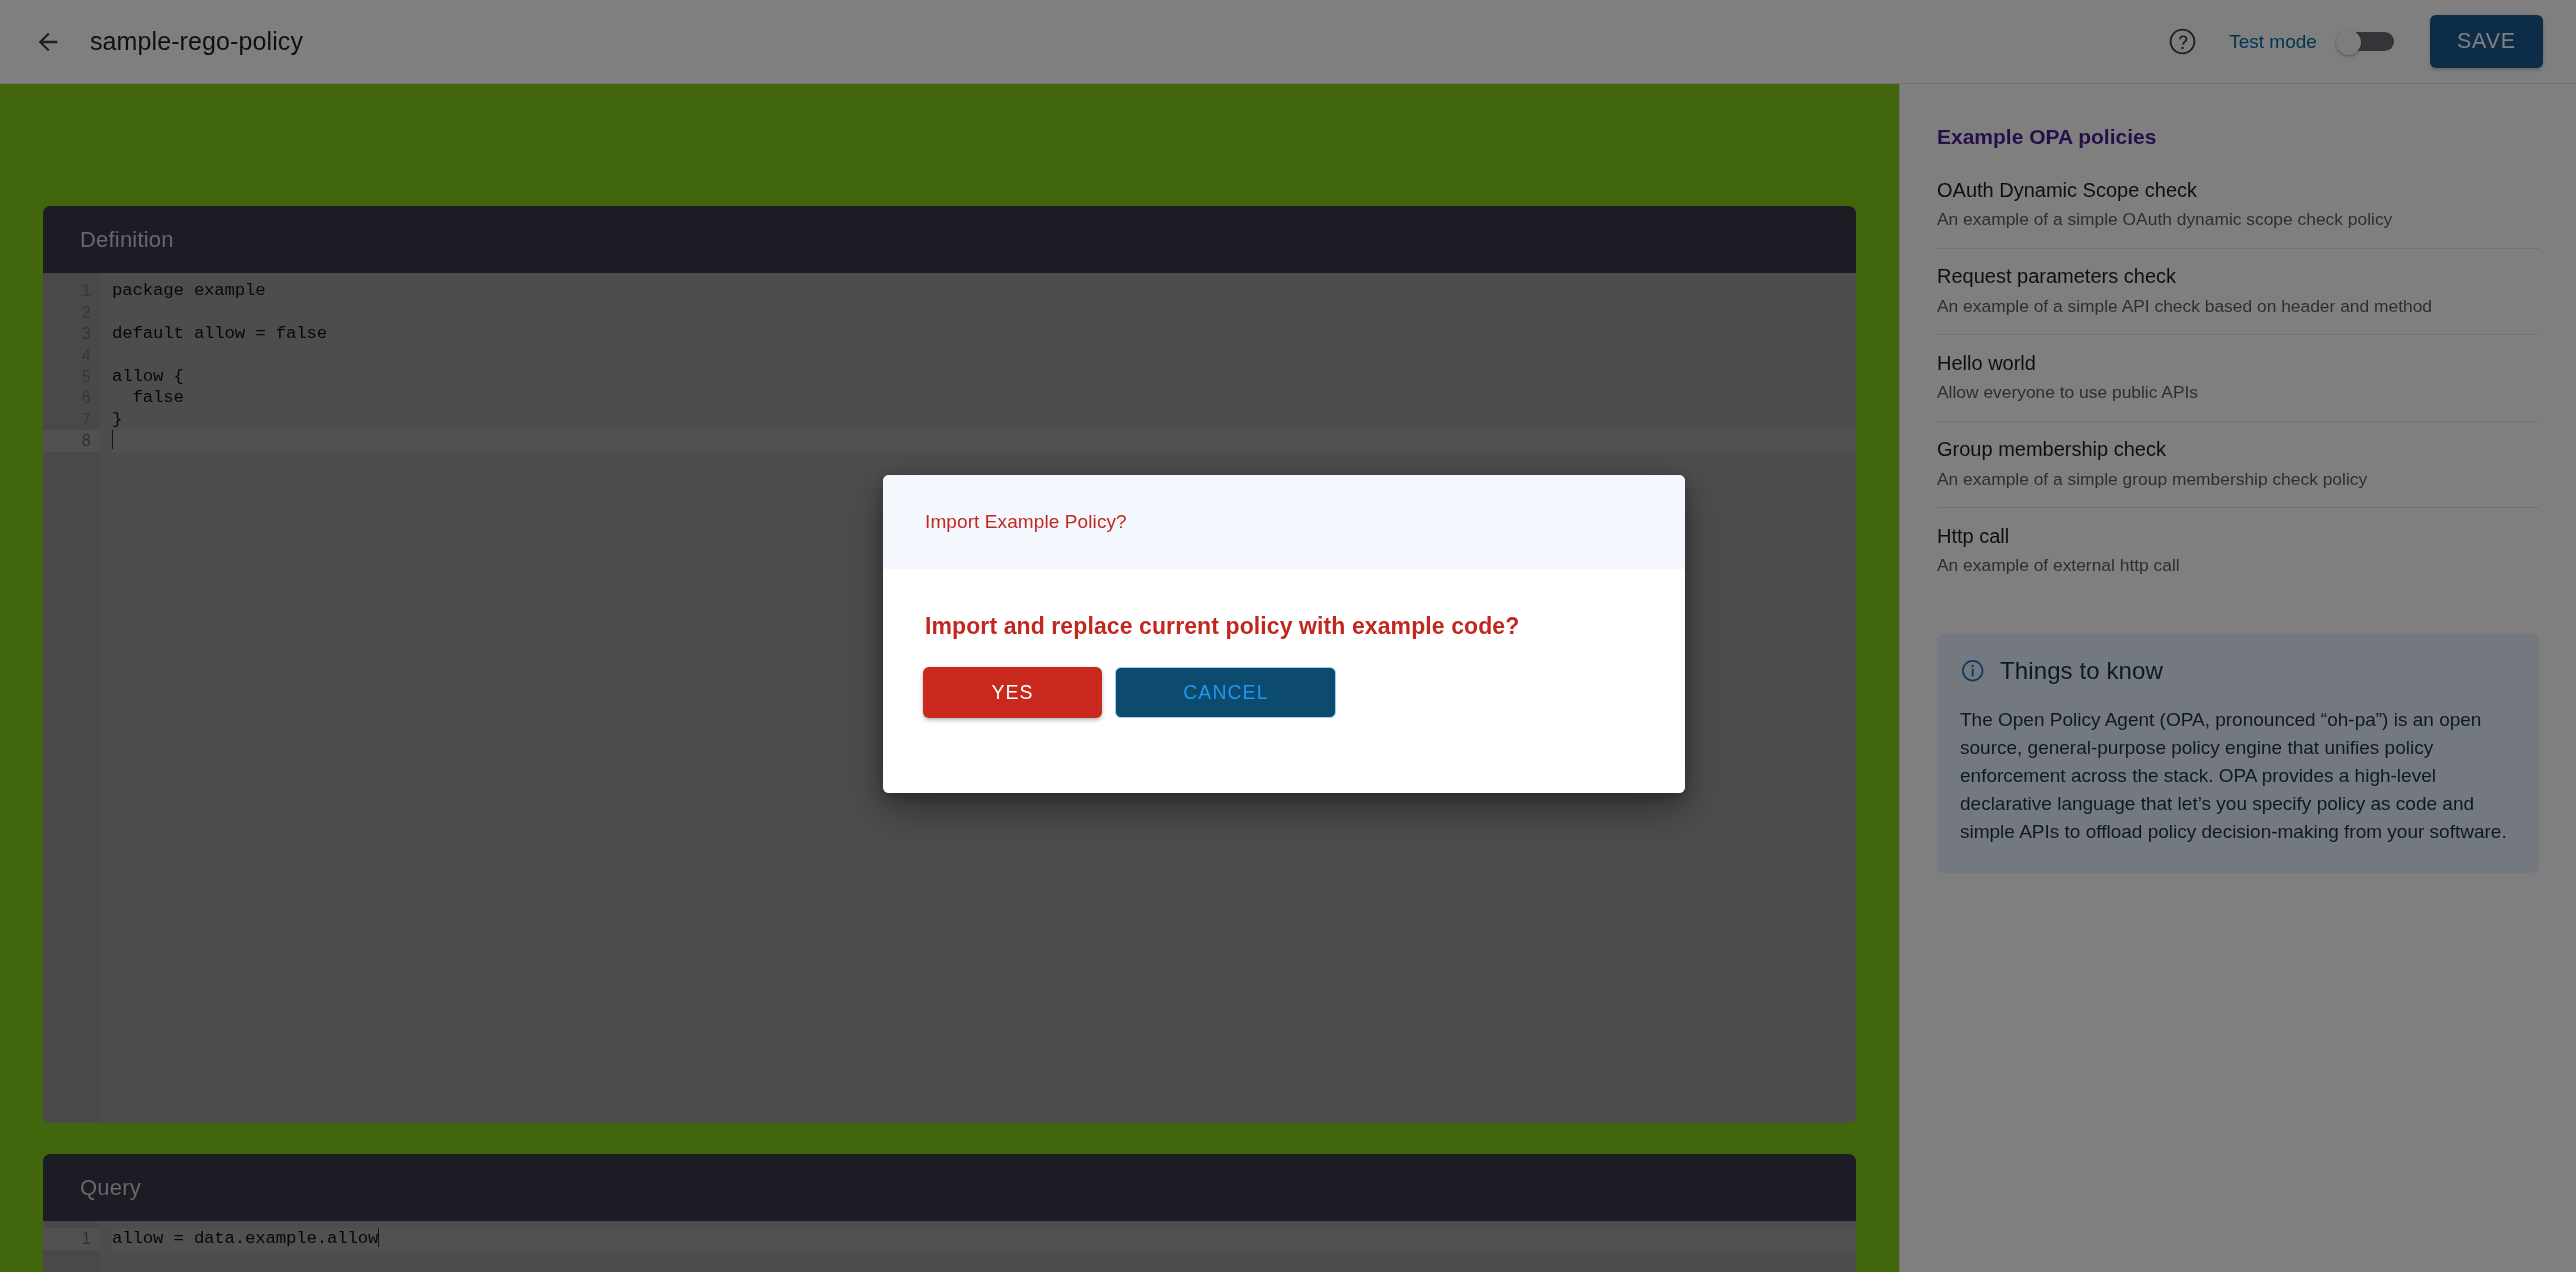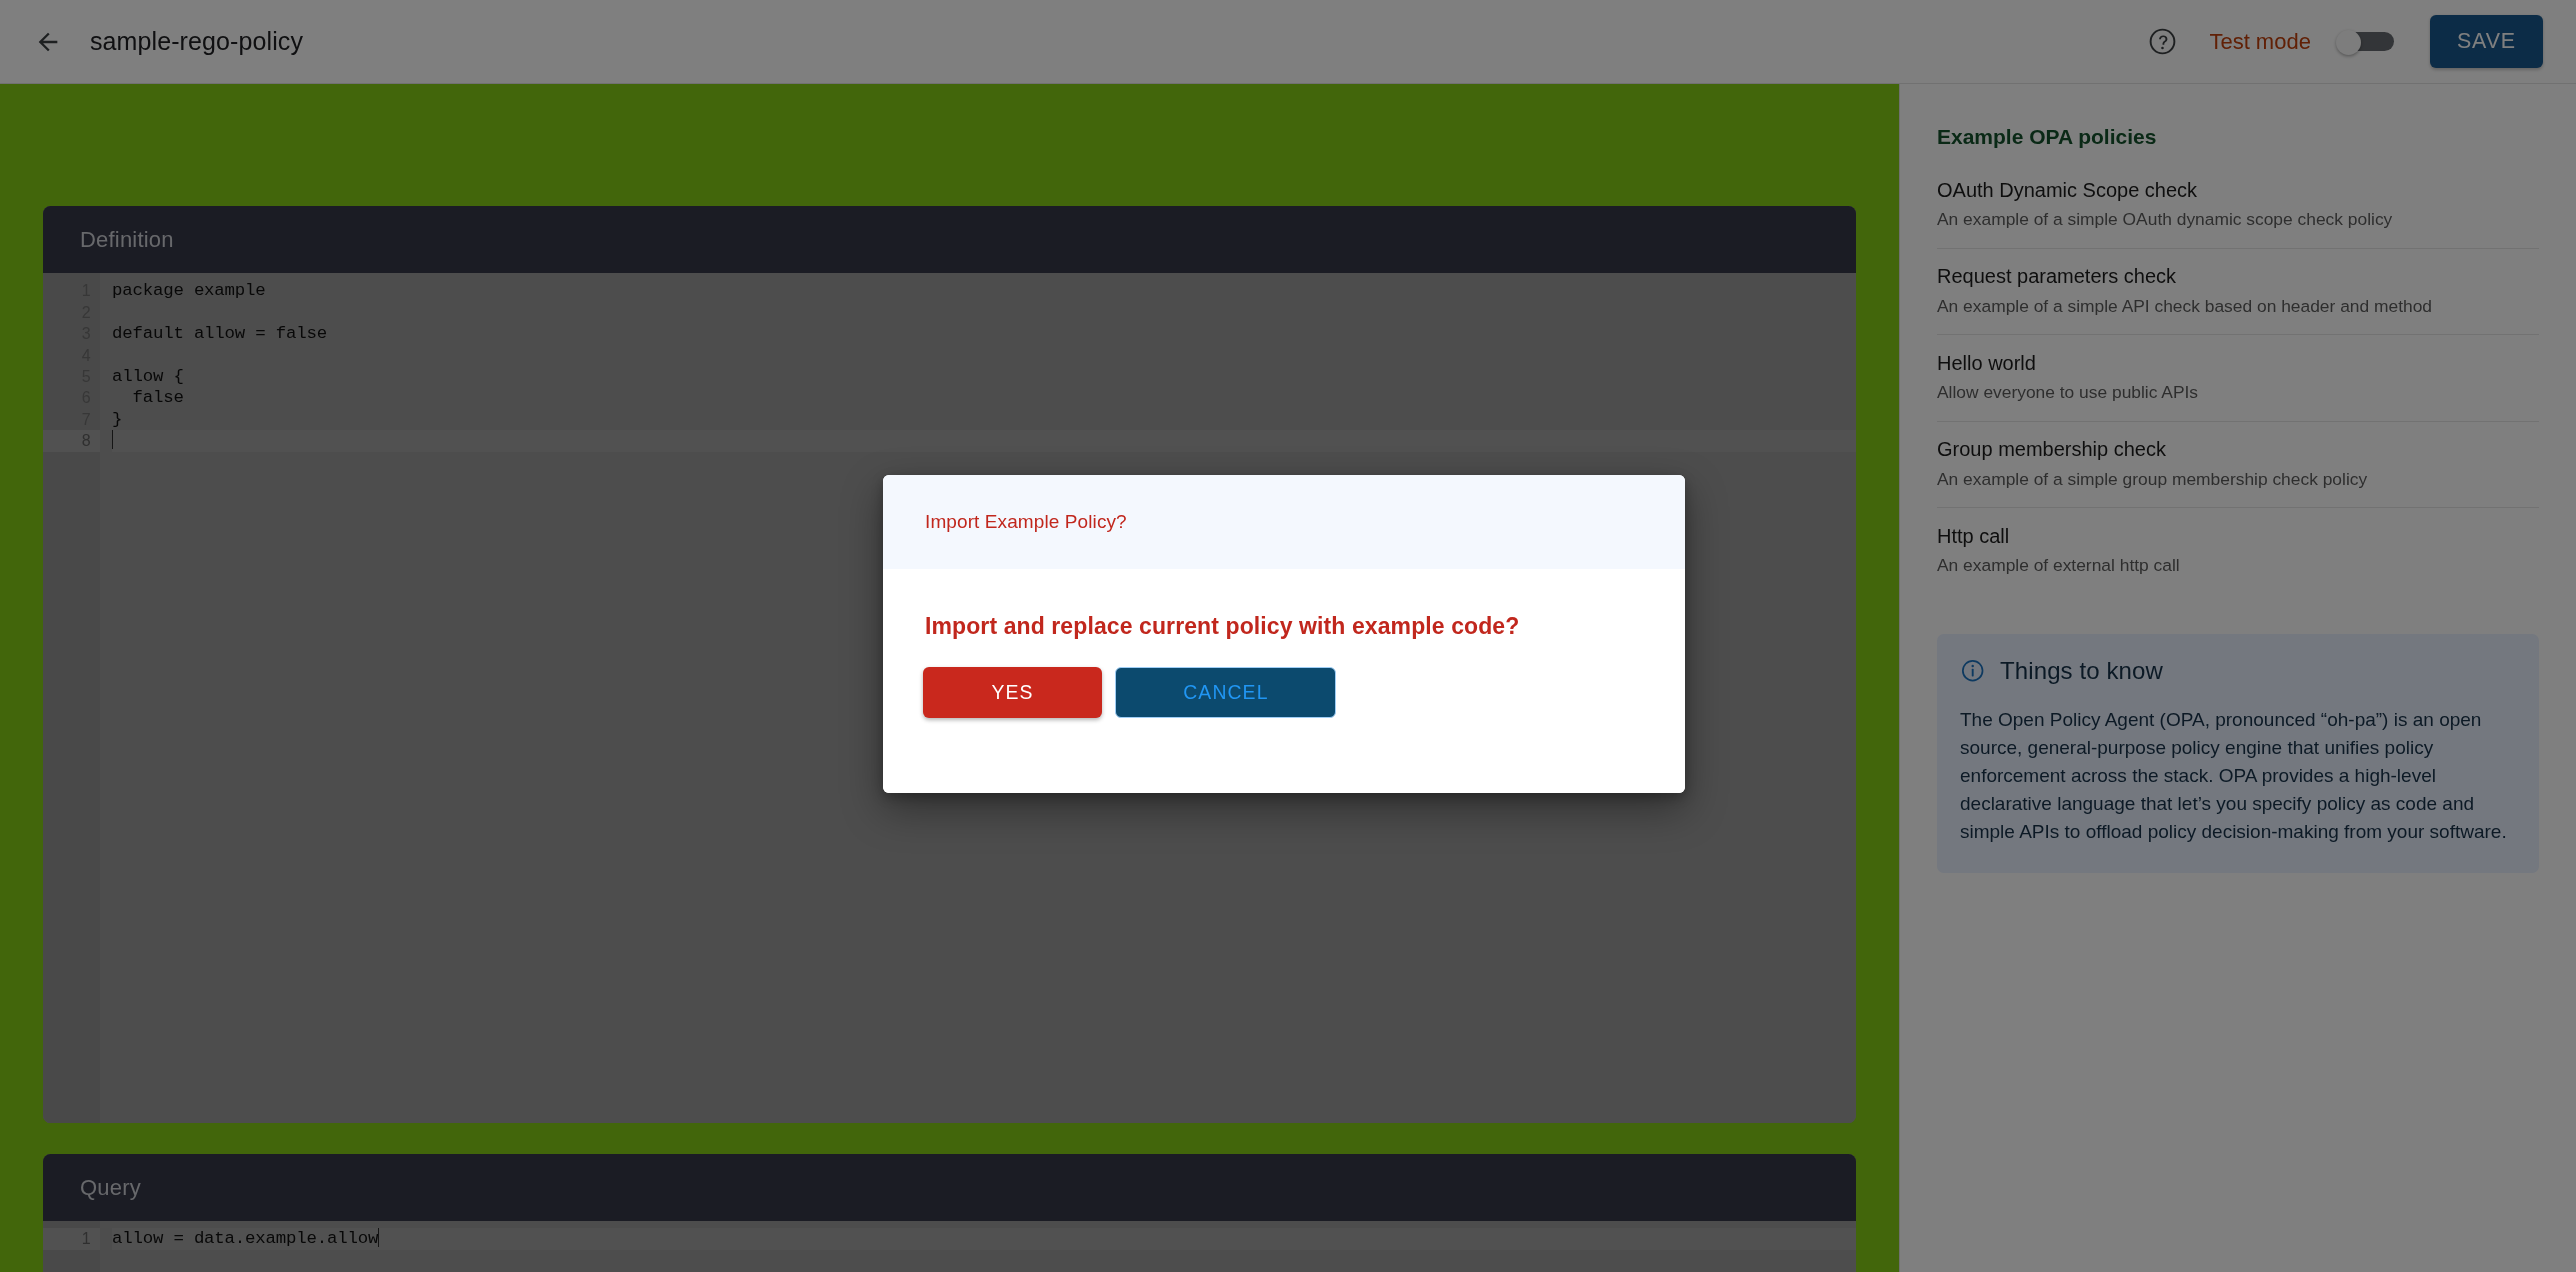--- a/index.html
+++ b/index.html
@@ -50,24 +50,24 @@
     gap: 0;
     padding-right: 33px;
   }
   .help-icon {
     width: 40px; height: 40px;
     display: flex; align-items: center; justify-content: center;
     cursor: pointer;
     margin-right: 27px;
   }
   .testmode-label {
-    font-size: 22px;
-    color: #c2410c;
+    font-size: 19px;
+    color: #0369a1;
     white-space: nowrap;
-    margin-right: 25px;
+    margin-right: 19px;
   }
   .toggle {
     position: relative;
     width: 58px; height: 24px;
     cursor: pointer;
     display: flex; align-items: center;
     margin-right: 36px;
   }
   .toggle-track {
     position: absolute;
@@ -183,21 +183,21 @@
     display: inline-block;
     width: 1.3px; height: 19px;
     background: #2b2b2b;
     vertical-align: -4px;
   }
 
   
   .examples-title {
     font-size: 21px;
     font-weight: bold;
-    color: #14532d;
+    color: #4c1d95;
     margin-bottom: 30px;
   }
   .policy-list { list-style: none; }
   .policy-item {
     padding: 0 0 17.4px 0;
     border-bottom: 1.3px solid #e4e4e4;
     margin-bottom: 16.7px;
     cursor: pointer;
   }
   .policy-item:last-child { border-bottom: none; }

